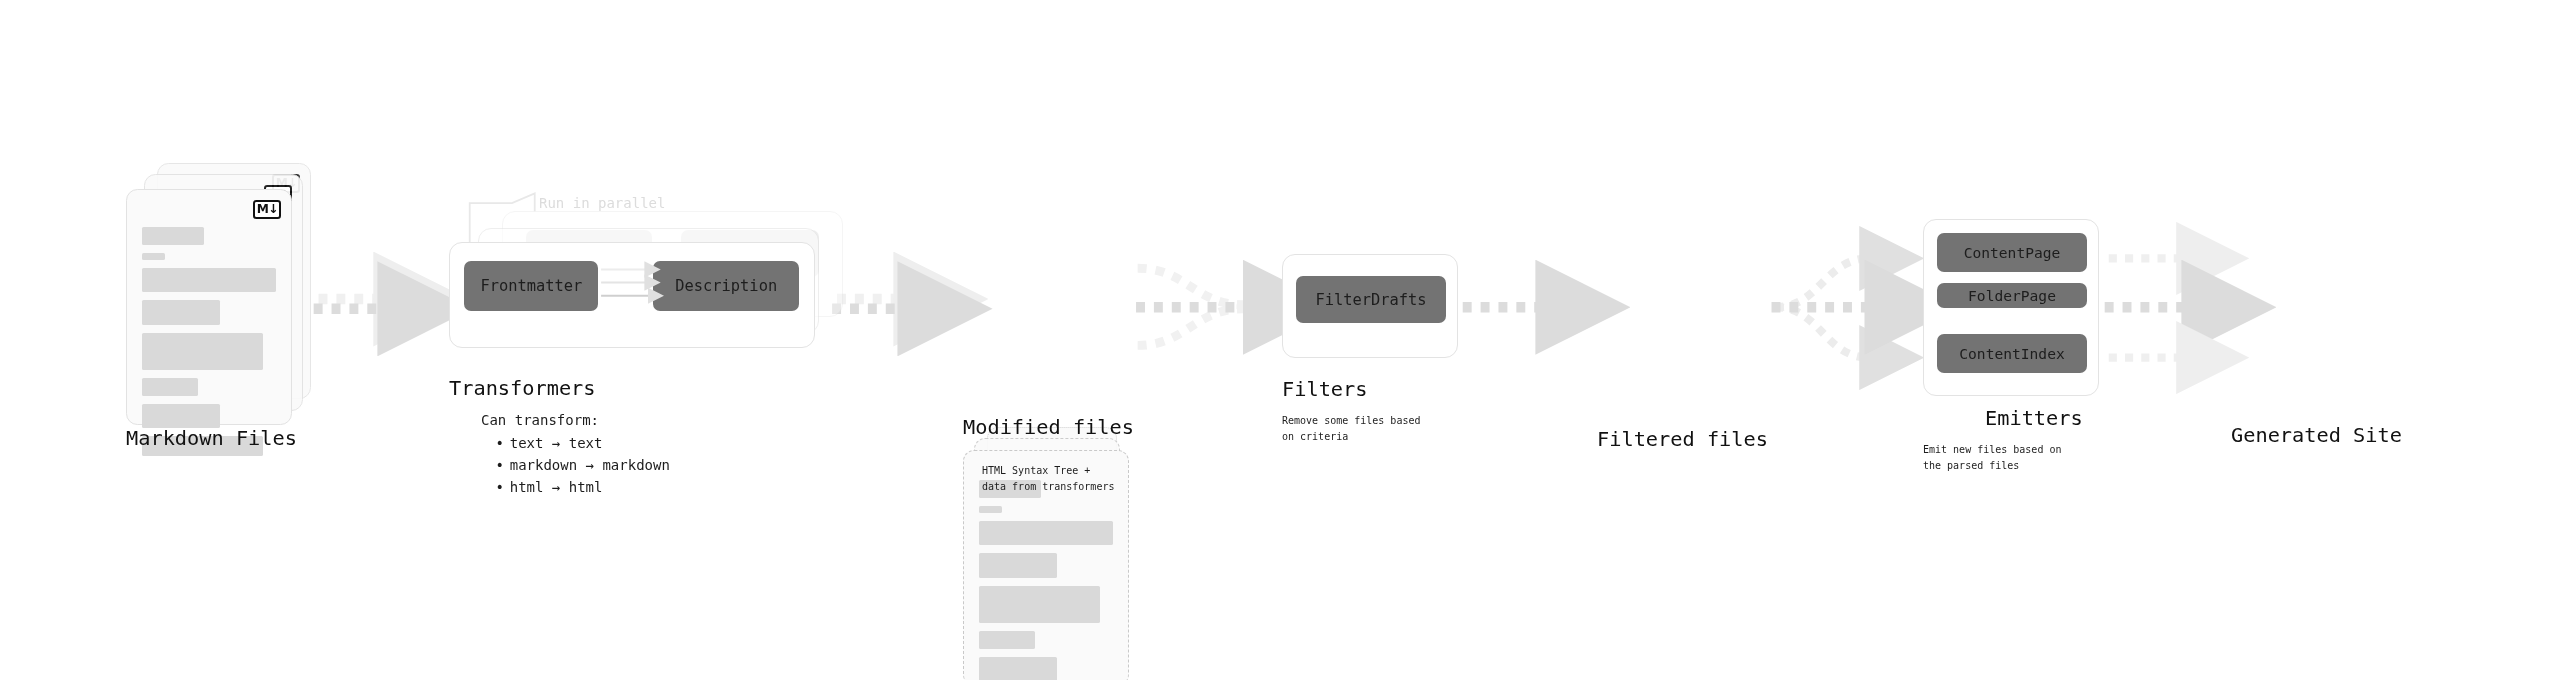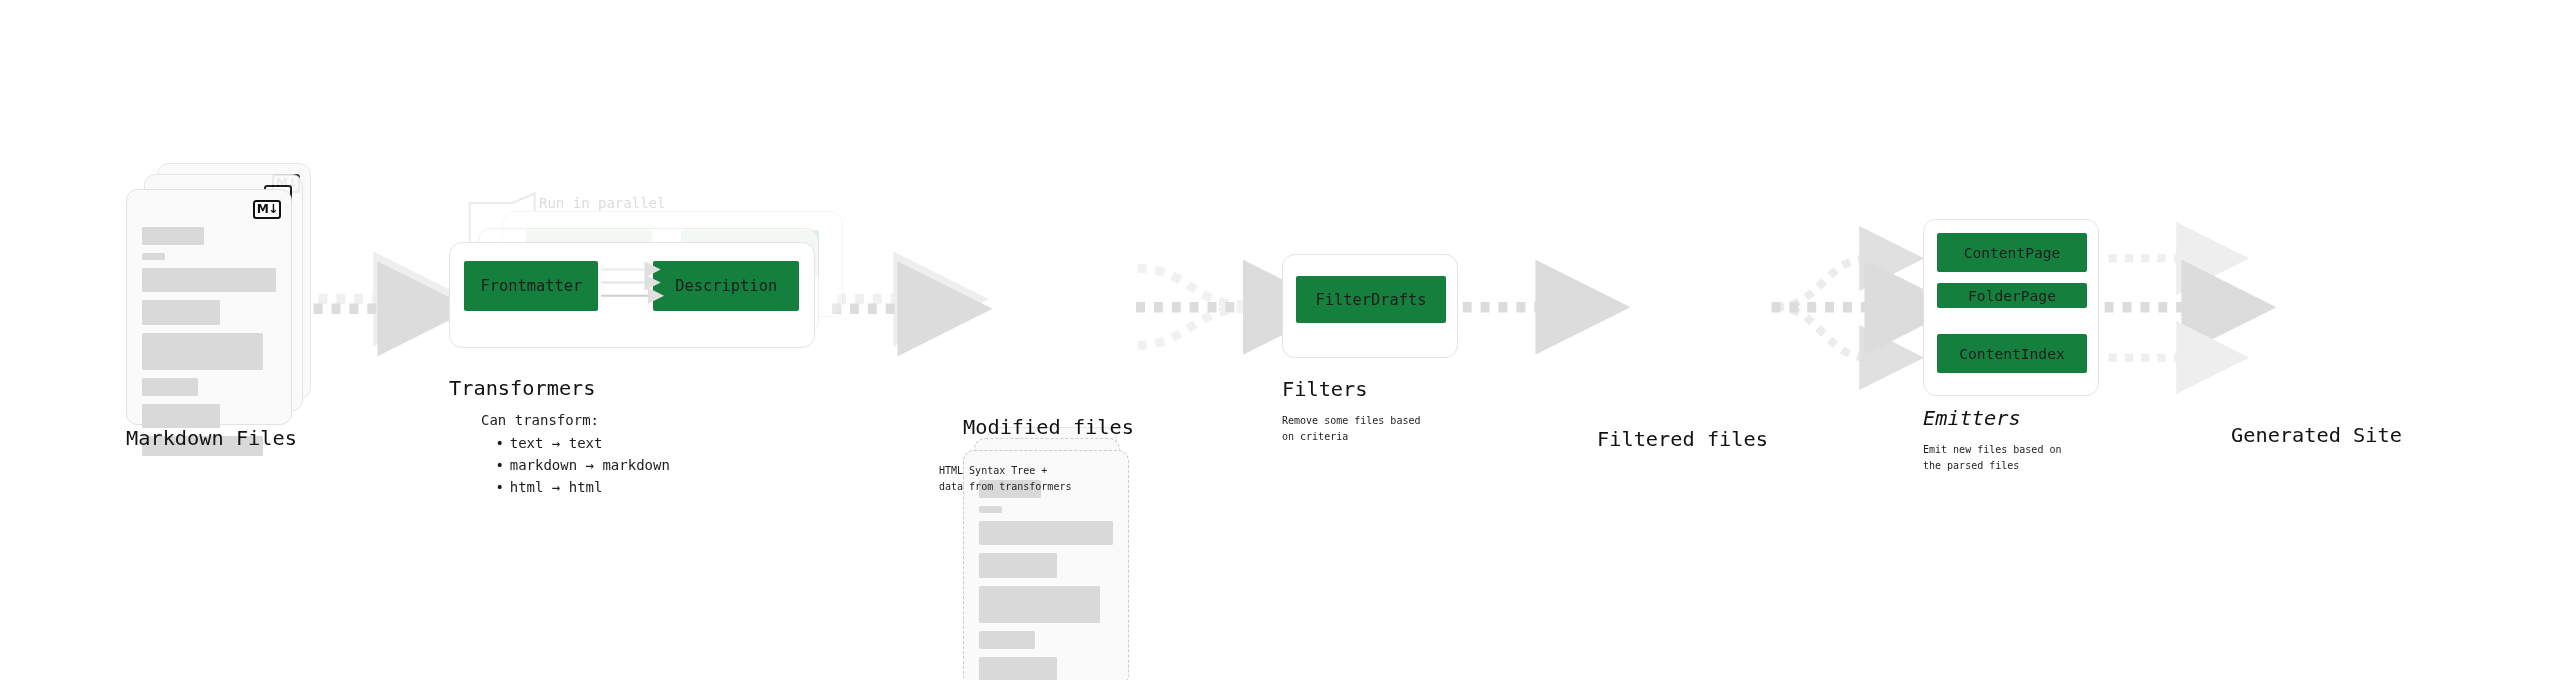--- a/index.html
+++ b/index.html
@@ -85,22 +85,22 @@
     background: #ffffff;
     border: 1.2px solid #e3e3e3;
     border-radius: 13px;
   }
   .group-box.ghost2 { opacity: .35; }
   .group-box.ghost1 { opacity: .6; }
 
   .pill {
     position: absolute;
     box-sizing: border-box;
-    background: #15803d;
-    border-radius: 2px;
+    background: #737373;
+    border-radius: 7px;
     display: flex;
     align-items: center;
     justify-content: center;
     font-size: 15.4px;
     color: #1d1d1d;
     white-space: nowrap;
   }
   .pill.ghost2 { opacity: .35; }
   .pill.ghost1 { opacity: .6; }
 
@@ -283,21 +283,21 @@
         <div class="bar" style="width:58%;height:24.4px;"></div>
         <div class="bar" style="width:90%;height:37px;"></div>
         <div class="bar" style="width:42%;height:18px;"></div>
         <div class="bar" style="width:58%;height:24.4px;"></div>
 
       </div>
     </div>
   </div>
 
   <div class="title" style="left:963px; top:415px;">Modified files</div>
-  <div class="caption" style="left:939px; top:463px;">HTML Syntax Tree +
+  <div class="caption" style="left:982px; top:463px;">HTML Syntax Tree +
 data from transformers</div>
 
   <div class="node" style="left:1282px; top:254px; width:179px; height:106px;">
     <div class="group-box" style="left:0px; top:0px; width:176px; height:104px;">
       <div class="pill" style="left:13px; top:21px; width:150px; height:47px;">FilterDrafts</div>
     </div>
   </div>
 
   <div class="title" style="left:1282px; top:377px;">Filters</div>
   <div class="caption" style="left:1282px; top:413px;">Remove some files based
@@ -306,20 +306,20 @@
   <div class="title" style="left:1597px; top:427px;">Filtered files</div>
 
   <div class="node" style="left:1923px; top:219px; width:187px; height:179px;">
     <div class="group-box" style="left:0px; top:0px; width:176px; height:177px;">
       <div class="pill" style="left:13px; top:13px; width:150px; height:39px; font-size:14.6px;">ContentPage</div>
       <div class="pill" style="left:13px; top:63px; width:150px; height:25px; font-size:14.6px;">FolderPage</div>
       <div class="pill" style="left:13px; top:114px; width:150px; height:39px; font-size:14.6px;">ContentIndex</div>
     </div>
   </div>
 
-  <div class="title" style="left:1923px; top:406px;font-style:italic;">Emitters</div>
+  <div class="title" style="left:1985px; top:406px;">Emitters</div>
   <div class="caption" style="left:1923px; top:442px;">Emit new files based on
 the parsed files</div>
 
   <div class="title" style="left:2231px; top:423px;">Generated Site</div>
 
 </div>
 
 
 </body></html>

